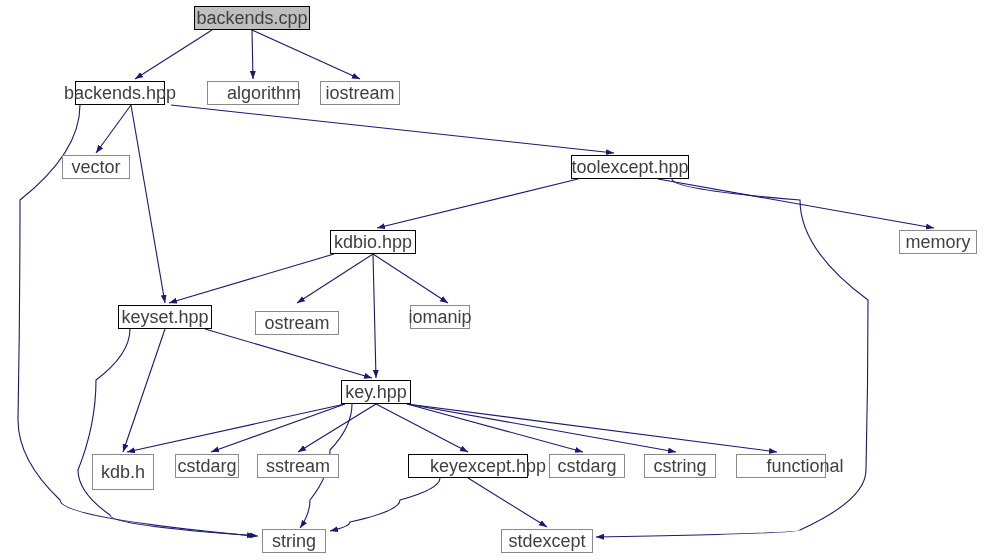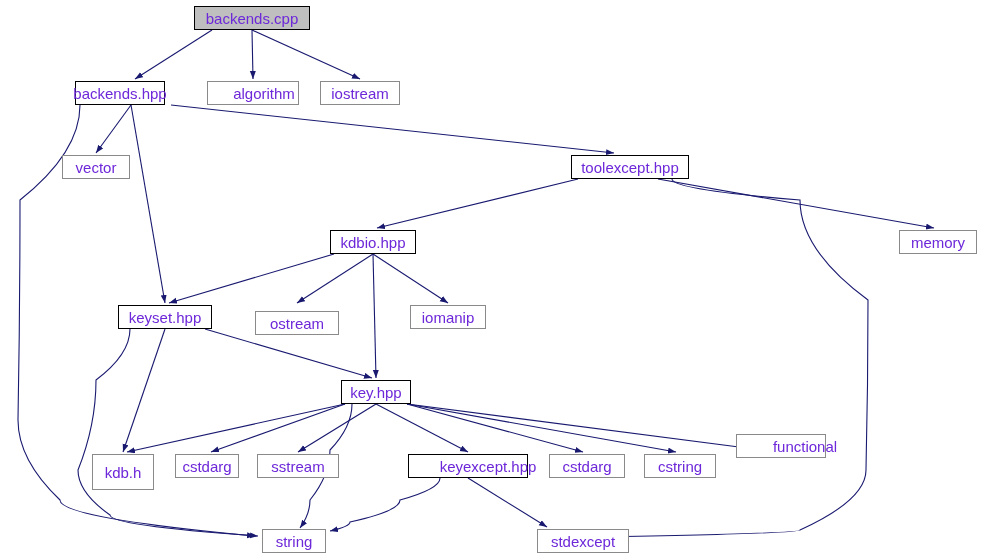--- a/index.html
+++ b/index.html
@@ -1,19 +1,19 @@
 <!DOCTYPE html>
 <html><head>
 <meta charset="utf-8">
 <style>
   html,body{margin:0;padding:0;background:#ffffff;}
   body{width:983px;height:560px;font-family:"Liberation Sans",sans-serif;position:relative;overflow:hidden;}
   #graph{position:absolute;left:0;top:0;width:983px;height:560px;}
   .node{position:absolute;box-sizing:border-box;display:flex;align-items:center;justify-content:center;
-        background:#ffffff;border:1px solid #8a8a8a;color:#6d28d9;font-size:15px;white-space:nowrap;}
+        background:#ffffff;border:1px solid #8a8a8a;color:#404040;font-size:18px;white-space:nowrap;}
   .node.bold{border:1px solid #000000;}
   .node.root{background:#bfbfbf;border:1px solid #000000;}
   svg{position:absolute;left:0;top:0;overflow:visible;}
 </style>
 </head>
 <body>
 
 <div id="graph">
   <svg id="edges" width="983" height="560">
       <defs>
@@ -73,21 +73,21 @@
       </div>
       <div class="node bold" style="left: 330px; top: 230px; width: 86px; height: 24px; justify-content: center;">
         <span>kdbio.hpp</span>
       </div>
       <div class="node bold" style="left: 118px; top: 305px; width: 94px; height: 24px;">
         <span>keyset.hpp</span>
       </div>
       <div class="node" style="left: 255px; top: 305px; width: 84px; height: 24px; margin-top: 6px;">
         <span>ostream</span>
       </div>
-      <div class="node" style="left: 410px; top: 305px; width: 76px; height: 24px; justify-content: center;">
+      <div class="node" style="left: 410px; top: 305px; width: 60px; height: 24px; justify-content: center;">
         <span>iomanip</span>
       </div>
       <div class="node bold" style="left: 341px; top: 380px; width: 70px; height: 24px;">
         <span>key.hpp</span>
       </div>
       <div class="node" style="left: 92px; top: 454px; width: 62px; height: 36px; align-items: center;">
         <span>kdb.h</span>
       </div>
       <div class="node" style="left: 175px; top: 454px; width: 64px; height: 24px;">
         <span>cstdarg</span>
@@ -97,23 +97,23 @@
       </div>
       <div class="node bold" style="left: 408px; top: 454px; width: 120px; height: 24px; padding-left: 40px;">
         <span>keyexcept.hpp</span>
       </div>
       <div class="node" style="left: 549px; top: 454px; width: 76px; height: 24px;">
         <span>cstdarg</span>
       </div>
       <div class="node" style="left: 644px; top: 454px; width: 72px; height: 24px;">
         <span>cstring</span>
       </div>
-      <div class="node" style="left: 736px; top: 434px; width: 90px; height: 24px; padding-left: 48px;">
+      <div class="node" style="left: 736px; top: 454px; width: 90px; height: 24px; padding-left: 48px;">
         <span>functional</span>
       </div>
       <div class="node" style="left: 262px; top: 529px; width: 64px; height: 24px;">
         <span>string</span>
       </div>
-      <div class="node" style="left: 501px; top: 529px; width: 92px; height: 24px; margin-left: 36px;">
+      <div class="node" style="left: 501px; top: 529px; width: 92px; height: 24px;">
         <span>stdexcept</span>
       </div>
     </div>
 </div>
 
 </body></html>

